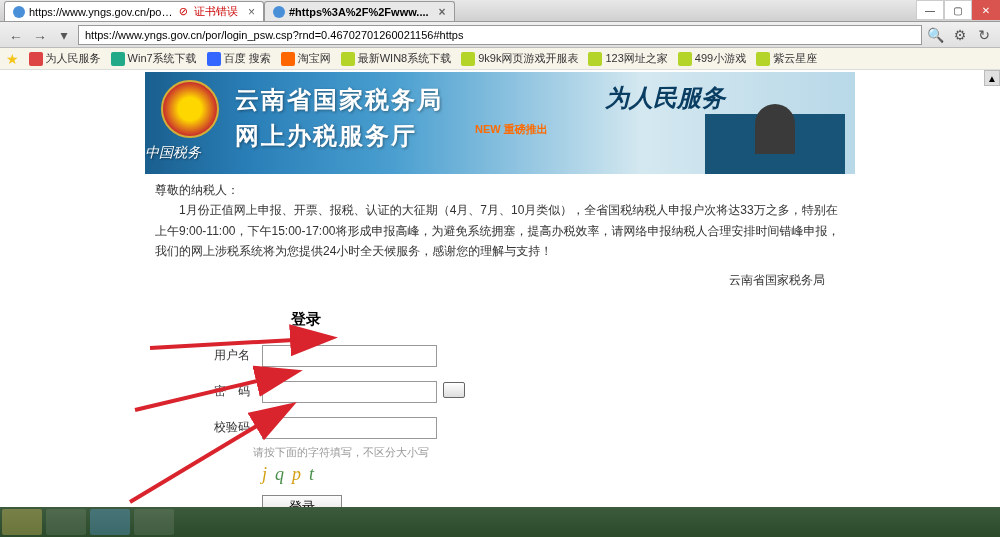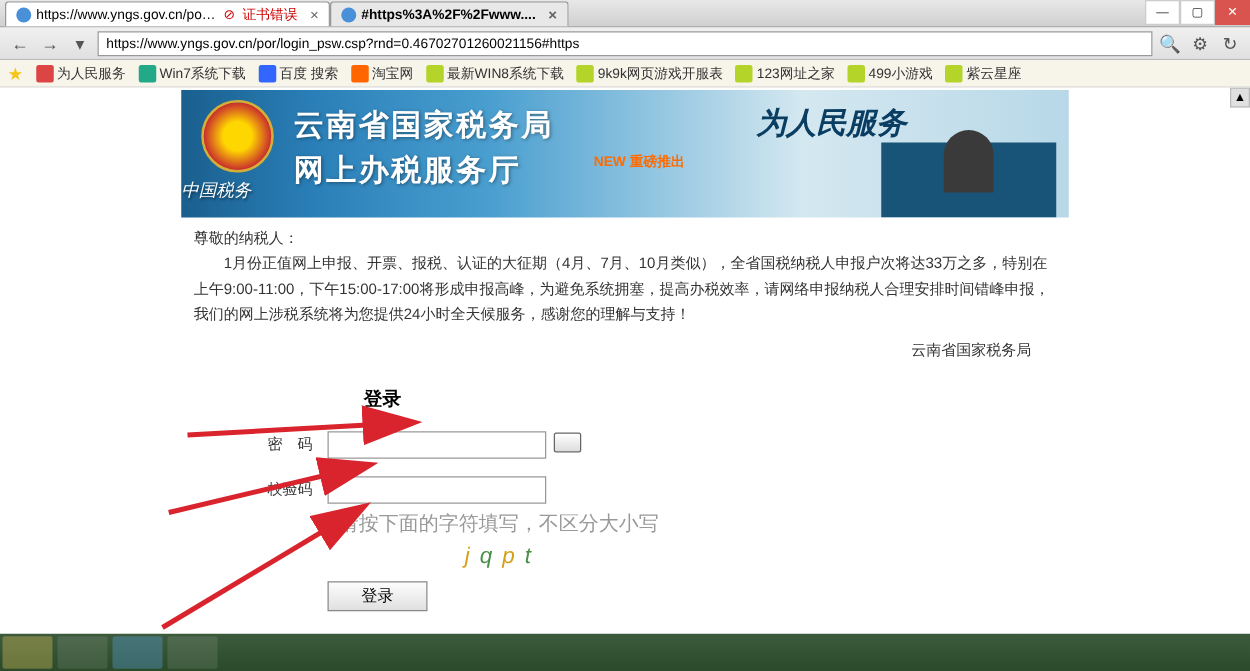--- a/index.html
+++ b/index.html
@@ -55,22 +55,22 @@
     .login-area { width: 710px; margin: 20px auto 0; display: flex; }
     .login-left { width: 56%; padding-left: 60px; }
     .login-right { width: 44%; padding-left: 20px; }
     .login-title { font-size: 15px; font-weight: bold; margin-bottom: 16px; margin-left: 86px; }
     .login-right-title { font-size: 12px; margin-bottom: 14px; color: #333; margin-left: 20px; }
     .form-row { display: flex; align-items: center; margin-bottom: 14px; }
     .form-label { width: 45px; text-align: right; margin-right: 12px; color: #333; font-size: 12px; }
     .form-input { width: 175px; height: 22px; border: 1px solid #999; padding: 0 4px; }
     .form-extra { margin-left: 6px; }
     .keyboard-icon { width: 22px; height: 16px; border: 1px solid #666; border-radius: 2px; background: linear-gradient(#fff, #ddd); display: inline-block; }
-    .captcha-hint { margin-left: 66px; color: #999; font-size: 16px; margin-top: -8px; margin-bottom: 4px; }
-    .captcha-img { margin-left: 57px; font-family: Liberation Sans, sans-serif; font-size: 18px; font-style: italic; letter-spacing: 8px; color: #4a8; margin-bottom: 10px; text-align: center; }
+    .captcha-hint { margin-left: 48px; color: #999; font-size: 11px; margin-top: -8px; margin-bottom: 4px; }
+    .captcha-img { margin-left: 57px; font-family: Liberation Serif, serif; font-size: 18px; font-style: italic; letter-spacing: 8px; color: #4a8; margin-bottom: 10px; }
     .captcha-img .c1 { color: #d4a017; } .captcha-img .c2 { color: #4a8f4a; } .captcha-img .c3 { color: #d4a017; } .captcha-img .c4 { color: #4a8f4a; }
     .login-btn { margin-left: 57px; width: 80px; height: 24px; border: 1px solid #888; background: linear-gradient(#fdfdfd, #e0e0e0); cursor: pointer; font-size: 13px; }
     
     .alt-btn { width: 160px; height: 26px; border: 1px solid #6a9a4a; background: linear-gradient(#c8e6b0, #8ec46a); color: #2d5a1a; font-weight: bold; cursor: pointer; margin-bottom: 16px; display: block; font-size: 12px; }
     .alt-link { display: block; color: #0066cc; text-decoration: underline; font-size: 12px; margin-bottom: 14px; cursor: pointer; }
     
     
     .arrow { position: absolute; pointer-events: none; }
     
     
@@ -175,20 +175,24 @@
   <div class="notice">
     <div>尊敬的纳税人：</div>
     <div>　　1月份正值网上申报、开票、报税、认证的大征期（4月、7月、10月类似），全省国税纳税人申报户次将达33万之多，特别在上午9:00-11:00，下午15:00-17:00将形成申报高峰，为避免系统拥塞，提高办税效率，请网络申报纳税人合理安排时间错峰申报，我们的网上涉税系统将为您提供24小时全天候服务，感谢您的理解与支持！</div>
     <div class="notice-sig">云南省国家税务局</div>
   </div>
 
   <div class="login-area">
     <div class="login-left">
       <div class="login-title">登录</div>
       <div class="form-row">
+        <span class="form-label">用户名</span>
+        <input class="form-input" style="">
+      </div>
+      <div class="form-row">
         <span class="form-label">密　码</span>
         <input class="form-input" type="password" style="">
         <span class="form-extra"><span class="keyboard-icon"></span></span>
       </div>
       <div class="form-row">
         <span class="form-label">校验码</span>
         <input class="form-input" style="">
       </div>
       <div class="captcha-hint">请按下面的字符填写，不区分大小写</div>
       <div class="captcha-img">

